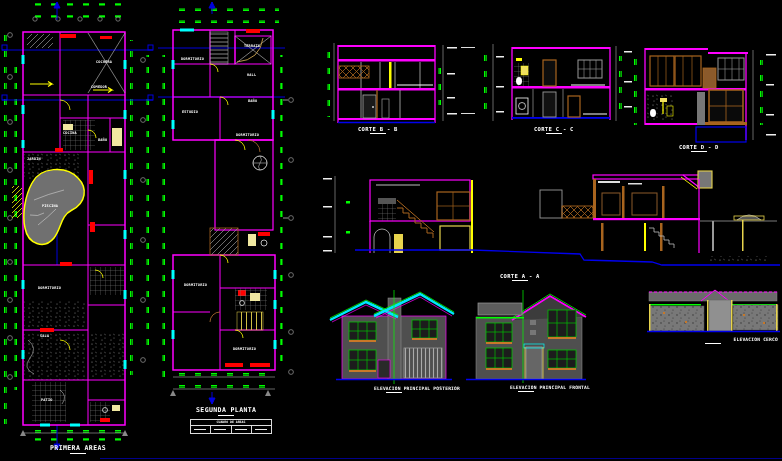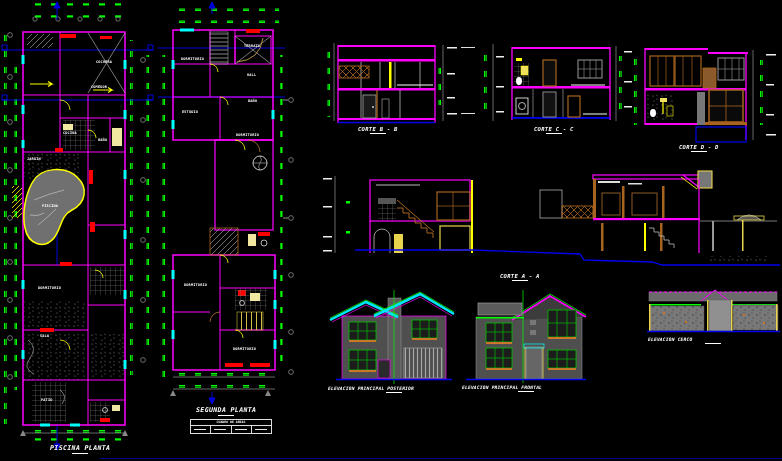--- a/index.html
+++ b/index.html
@@ -1,20 +1,20 @@
 <!DOCTYPE html>
 <html><head>
 <meta charset="utf-8">
 <style>
   html,body{margin:0;padding:0;background:#000;}
   .canvas{position:relative;width:782px;height:461px;background:#000;overflow:hidden;
           font-family:"DejaVu Sans Mono",monospace;}
   svg{position:absolute;overflow:visible;}
   .lbl{position:absolute;color:#fff;font-weight:bold;white-space:nowrap;
-       font-family:"DejaVu Sans Mono",monospace;text-align:left;font-style:italic;}
+       font-family:"DejaVu Sans Mono",monospace;text-align:right;}
   .lbl.u::after{content:"";display:block;width:16px;height:1px;background:#fff;margin:1px auto 0;}
   .title{font-size:6.5px;letter-spacing:.4px;}
   .seclbl{font-size:5.5px;letter-spacing:.3px;}
   .elevlbl{font-size:4.6px;letter-spacing:.2px;}
   .rlbl{position:absolute;color:#fff;font-weight:bold;font-size:3.5px;letter-spacing:.2px;
         font-family:"DejaVu Sans Mono",monospace;white-space:nowrap;}
   .tblock{position:absolute;left:190px;top:419px;width:80px;border:1px solid #ddd;}
   .tblock .hd{height:5px;border-bottom:1px solid #ddd;color:#fff;font-size:3.2px;
               font-weight:bold;text-align:center;line-height:5px;}
   .tblock .row{display:flex;height:7px;}
@@ -528,21 +528,21 @@
     <rect x="66" y="12" width="22" height="31" fill="#909090" stroke="#666" stroke-width="0.6"></rect>
     <g fill="#E8D44D">
       <rect x="6" y="16" width="1.5" height="27"></rect>
         <rect x="64" y="12" width="1.5" height="31"></rect>
       <rect x="88" y="12" width="1.5" height="31"></rect>
         <rect x="133" y="16" width="1.5" height="27"></rect>
     </g>
     <line x1="4" y1="43.5" x2="137" y2="43.5" stroke="#0000EE" stroke-width="1.5"></line>
   </svg>
 
-  <div class="lbl title u" style="left:50px;top:444px">PISCINA PLANTA</div>
+  <div class="lbl title u" style="left:50px;top:444px">PRIMERA AREAS</div>
   <div class="lbl title u" style="left:196px;top:406px">SEGUNDA PLANTA</div>
 
   <div class="lbl seclbl u" style="left:358px;top:126px">CORTE B - B</div>
   <div class="lbl seclbl u" style="left:534px;top:126px">CORTE C - C</div>
   <div class="lbl seclbl u" style="left:679px;top:144px">CORTE D - D</div>
   <div class="lbl seclbl u" style="left:500px;top:273px">CORTE A - A</div>
 
   <div class="lbl elevlbl u" style="left:328px;top:386px;width:132px">ELEVACION PRINCIPAL POSTERIOR</div>
   <div class="lbl elevlbl u" style="left:462px;top:385px;width:128px">ELEVACION PRINCIPAL FRONTAL</div>
   <div class="lbl elevlbl u" style="left:648px;top:337px;width:130px">ELEVACION CERCO</div>

